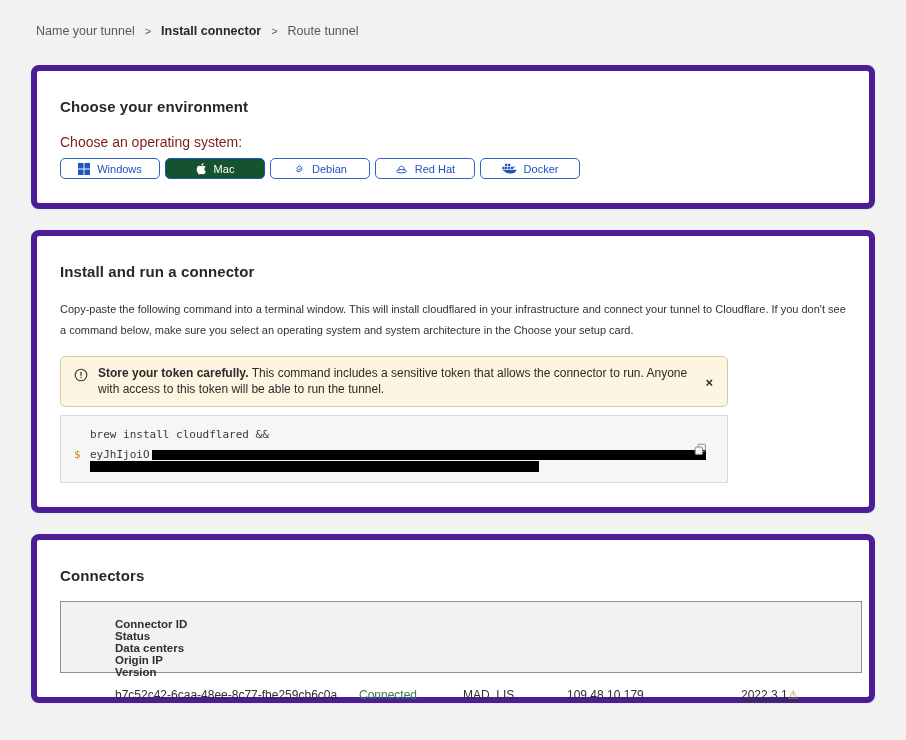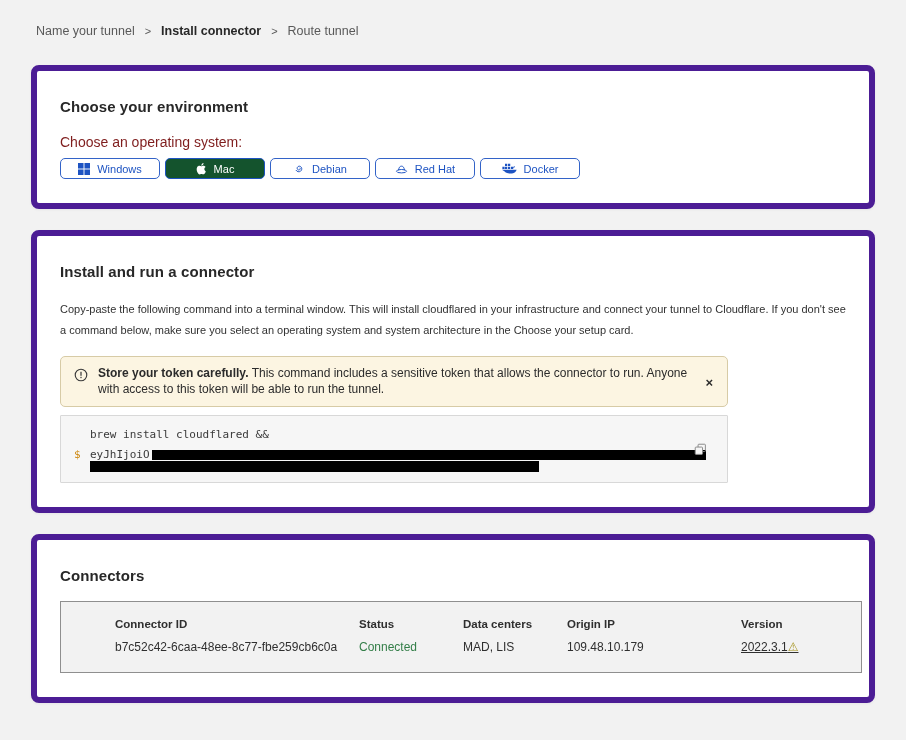--- a/index.html
+++ b/index.html
@@ -67,21 +67,21 @@
   .redact-1{width:554px;height:10px;margin-left:2px;vertical-align:middle;}
   .redact-2{width:449px;height:11px;vertical-align:top;}
   .copy-btn{position:absolute;top:27px;right:20px;cursor:pointer;line-height:0;}
 
   .table-box{
     margin-top:16px;width:802px;height:72px;box-sizing:border-box;
     background:#f2f2f2;border:1px solid #8f8f8f;
     padding:16px 0 0 54px;
   }
   .trow{display:flex;align-items:baseline;}
-  .thead{font-size:11.5px;font-weight:bold;color:#2f2f2f;}
+  .thead{font-size:11.5px;font-weight:bold;color:#2f2f2f;flex-direction:column;}
   .tdata{margin-top:10px;font-size:12px;color:#2f2f2f;}
   .c0{width:244px;}.c1{width:104px;}.c2{width:104px;}.c3{width:174px;}.c4{flex:1;}
   .status-connected{color:#337e48;}
   .version-cell{display:flex;align-items:center;text-decoration:underline;}
   .warn-icon{color:#a39016;font-size:12px;line-height:1;}
 </style>
 </head>
 <body>
 
 <div>

